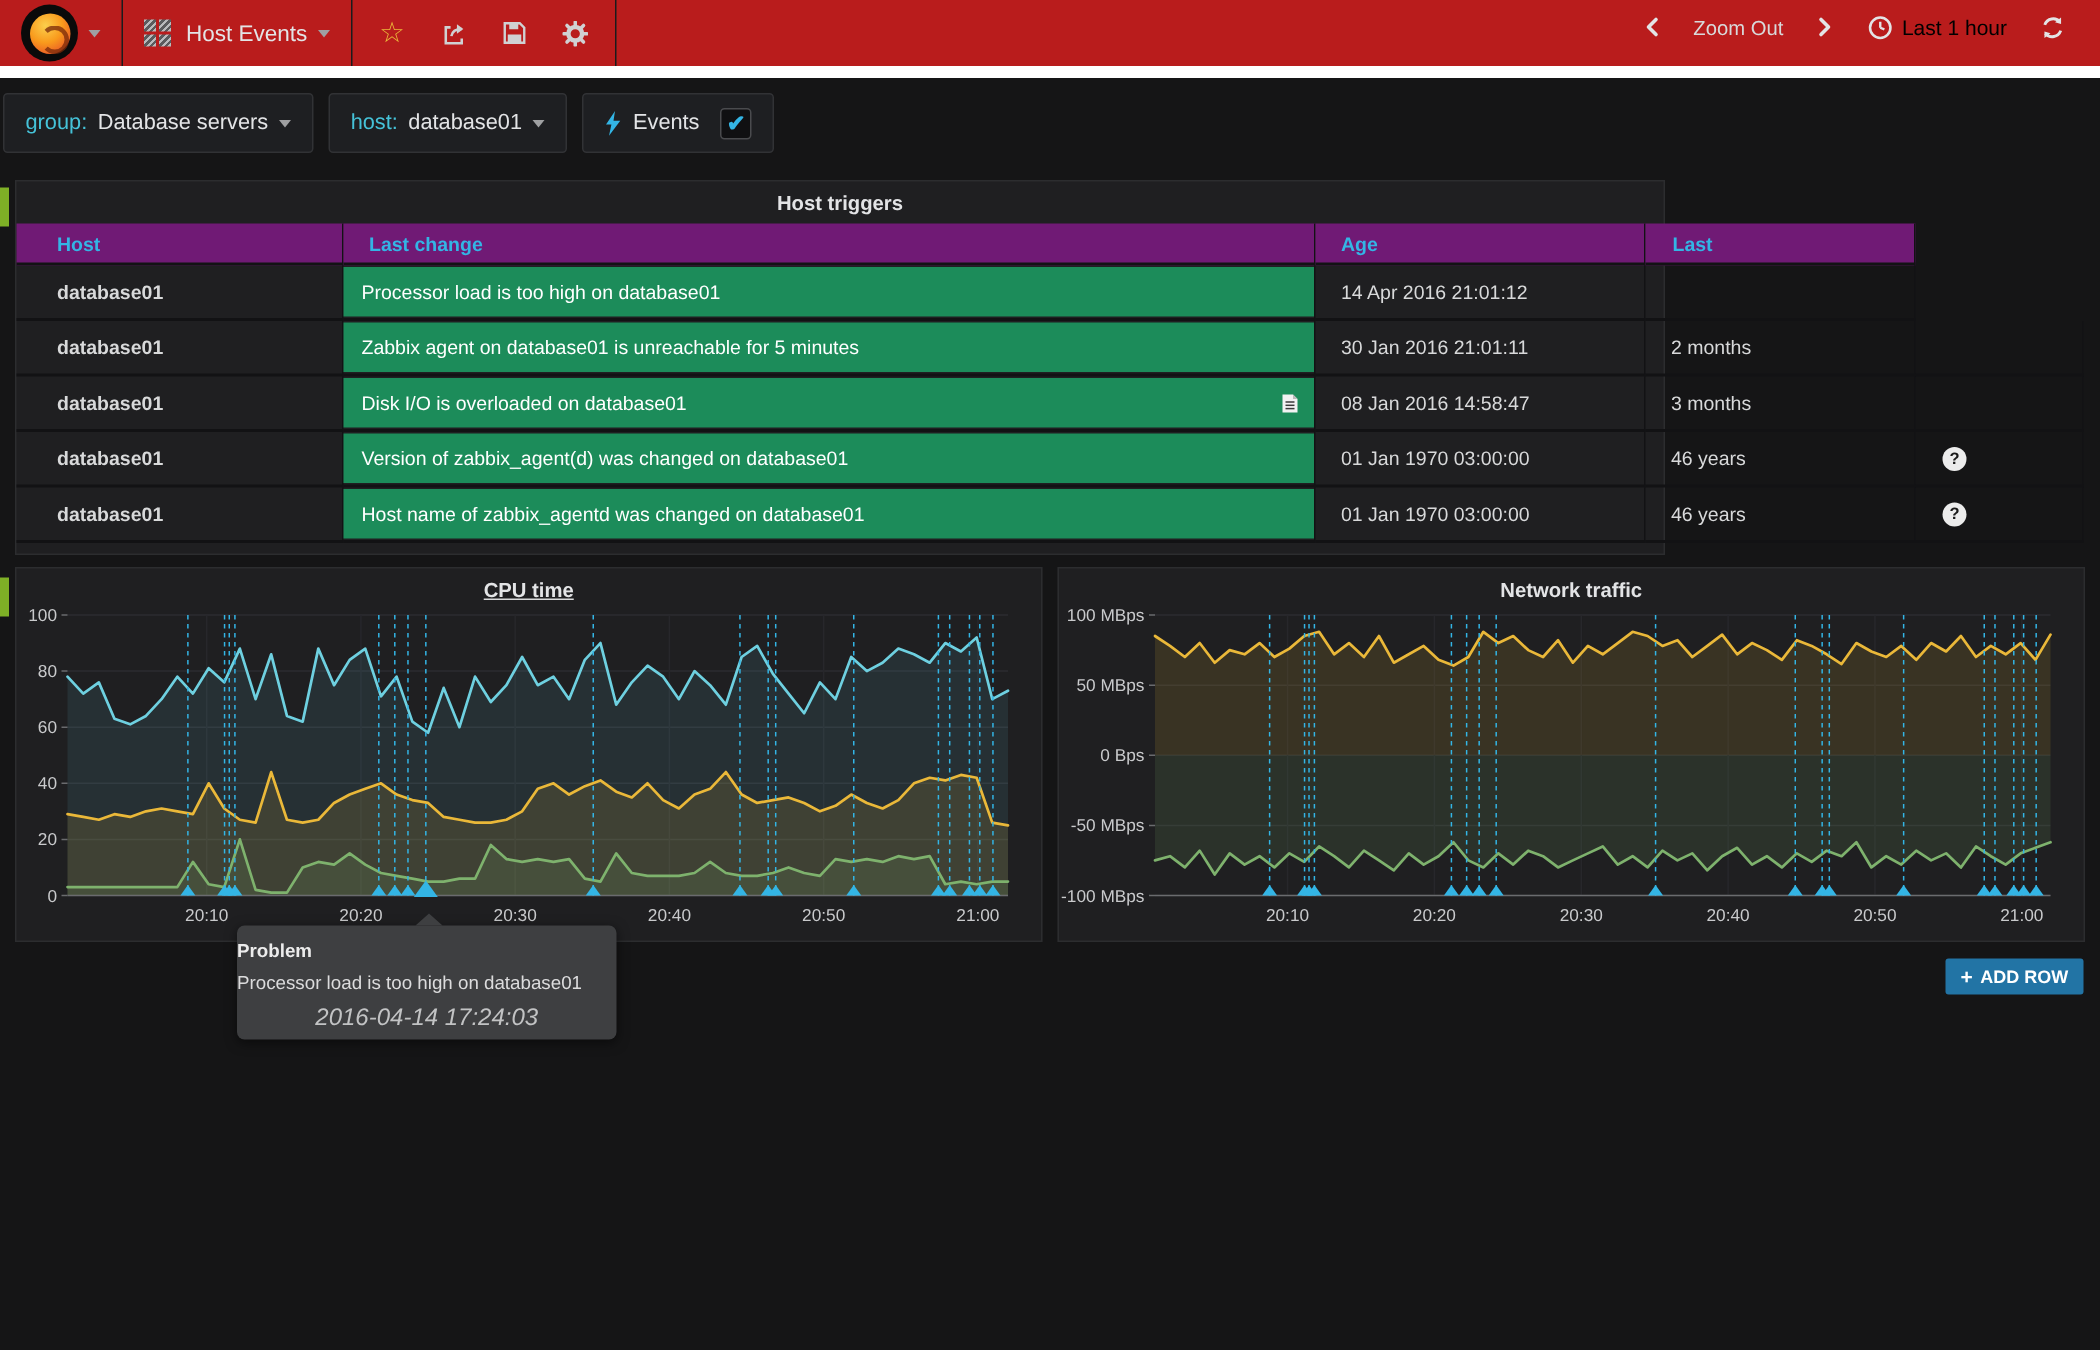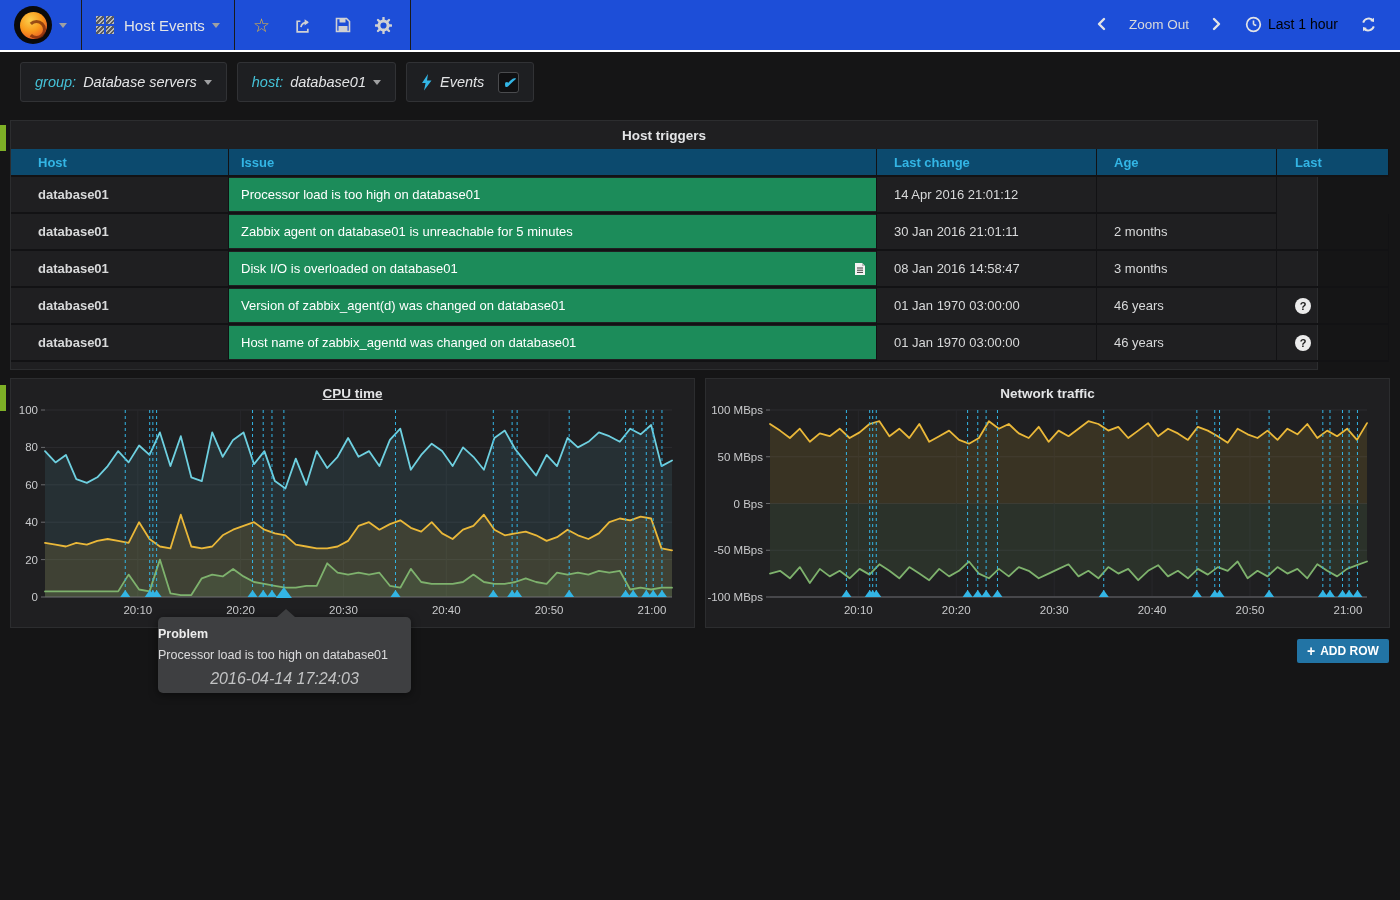--- a/index.html
+++ b/index.html
@@ -1,21 +1,21 @@
 <!DOCTYPE html>
 <html><head>
 <meta charset="utf-8">
 <style>
   * { margin:0; padding:0; box-sizing:border-box; }
   html,body { width:1400px; height:900px; background:#151516; overflow:hidden;
               font-family:"Liberation Sans", sans-serif; color:#d8d9da; }
 
   
   .navbar { position:absolute; left:0; top:0; width:1400px; height:52px;
-            background:#1d4ed8; display:flex; align-items:stretch; border-bottom:2px solid #ffffff; }
+            background:#b91c1c; display:flex; align-items:stretch; border-bottom:8px solid #ffffff; }
   .nav-sec { display:flex; align-items:center; padding:0 14px; border-right:1px solid #1a1b1c; }
   .logo-circle { width:38px; height:38px; border-radius:50%; background:#0a0a0a;
                  display:flex; align-items:center; justify-content:center; }
   .logo-swirl { width:27px; height:27px; border-radius:50%;
                 background:radial-gradient(circle at 38% 30%, #fbcf4c 0%, #f99a1c 45%, #ec6325 75%, #e0401f 100%);
                 position:relative; }
   .logo-swirl:before { content:""; position:absolute; left:7px; top:8px; width:13px; height:13px;
                 border-radius:50%; border:3px solid rgba(120,40,10,.75); border-left-color:transparent; }
   .caret { width:0; height:0; border-left:4px solid transparent; border-right:4px solid transparent;
            border-top:5px solid #9fa0a2; display:inline-block; margin-left:7px; }
@@ -25,42 +25,42 @@
   .nav-actions { display:flex; align-items:center; padding:0 6px; border-right:1px solid #1a1b1c; }
   .nav-icon-btn { padding:0 12px; height:52px; display:flex; align-items:center; cursor:pointer; background:none; border:none; }
   .star-glyph { font-size:19px; color:#eab839; line-height:1; }
   .nav-right { margin-left:auto; display:flex; align-items:flex-end; padding-right:14px; gap:4px; }
   .nav-right .txt { font-size:13.5px; color:#d8d9da; }
   .chev-btn, .clock-wrap, .refresh-btn { display:flex; align-items:center; padding:0 9px; height:52px; background:none; border:none; cursor:pointer; }
   .time-label { font-size:14px; margin-left:6px; }
 
   
   .submenu { position:absolute; left:0; top:54px; width:1400px; height:56px;
-             display:flex; align-items:center; padding:0 20px; gap:10px;font-style:italic; }
+             display:flex; align-items:center; padding:0 2px; gap:10px; }
   .var-box { height:40px; background:#1e1f22; border:1px solid #313235; border-radius:3px;
              display:flex; align-items:center; padding:0 14px; font-size:14.5px; cursor:pointer; }
   .var-label { color:#45c2d8; margin-right:7px; }
   .var-value { color:#e3e4e6; }
   .events-box { gap:8px; }
   .checkbox { width:21px; height:21px; background:#101012; border:1px solid #4a4b4e; border-radius:3px;
               display:flex; align-items:center; justify-content:center; margin-left:6px; }
   .checkbox .check { color:#33b5e5; font-size:15px; font-weight:bold; line-height:1; }
 
   
   .panel { position:absolute; background:#1f1f21; border:1px solid #2c2d2f; }
   .panel-title { text-align:center; font-size:13.5px; font-weight:bold; color:#e3e4e6; padding-top:7px; }
   .row-handle { position:absolute; left:0; width:6px; height:26px; background:#7eb026; }
 
   
-  .table-panel { left:10px; top:120px; width:1308px; height:250px; }
+  .table-panel { left:10px; top:120px; width:1100px; height:250px; }
   .ttable { margin-top:6px; font-size:13px; }
   .trow { display:grid; grid-template-columns:218px 648px 220px 180px 112px; align-items:stretch; }
   .trow .cell { border-bottom:2px solid #121214; border-right:1px solid #121214; display:flex; align-items:center; min-height:35px; }
   .trow .cell:first-child { border-left:none; }
-  .thead .cell { min-height:28px; font-weight:bold; color:#33b5e5; background:#0c4a6e; }
+  .thead .cell { min-height:28px; font-weight:bold; color:#33b5e5; background:#701a75; }
   .cell.c-host { padding-left:27px; font-weight:bold; }
   .cell.c-issue { padding:0; }
   .cell.c-change, .cell.c-age { padding-left:17px; }
   .cell.c-info { padding-left:18px; }
   .thead .c-issue { padding-left:12px; }
   .issue-pill { background:#1c8c5a; color:#fff; width:100%; height:33px; margin:1px 0;
                 display:flex; align-items:center; padding:0 10px 0 12px; }
   .issue-pill .spacer { flex:1; }
   .qbadge { width:16px; height:16px; border-radius:50%; background:#ececec; color:#1a1a1a;
             font-size:11px; font-weight:bold; display:flex; align-items:center; justify-content:center; }
@@ -201,21 +201,20 @@
 </div>
 
 <div class="row-handle" style="top:125px;"></div>
 <div class="row-handle" style="top:385px;"></div>
 
 <div class="panel table-panel">
   <div class="panel-title">Host triggers</div>
   <div class="ttable">
     <div class="trow thead">
       <div class="cell c-host">Host</div>
-      <div class="cell c-issue">Issue</div>
       <div class="cell c-change">Last change</div>
       <div class="cell c-age">Age</div>
       <div class="cell c-info">Last</div>
     </div>
 
     <div class="trow">
       <div class="cell c-host">database01</div>
       <div class="cell c-issue">
           <div class="issue-pill">
             <span>Processor load is too high on database01</span>

